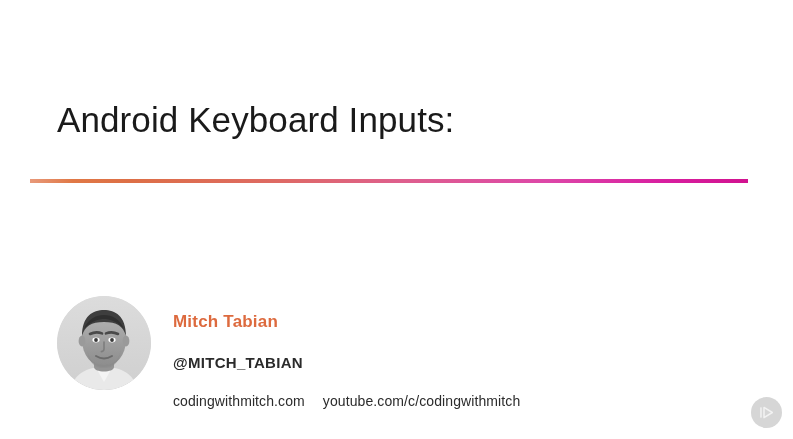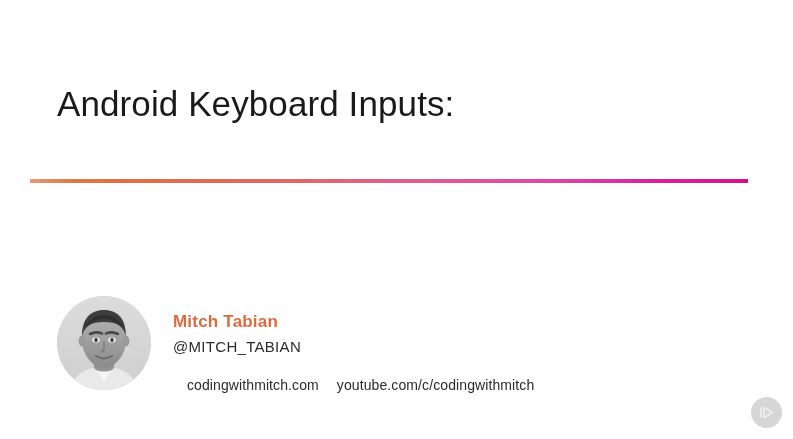--- a/index.html
+++ b/index.html
@@ -15,21 +15,21 @@
     width: 793px;
     height: 439px;
     background: #ffffff;
     overflow: hidden;
   }
 
   
   .title-block {
     position: absolute;
     left: 57px;
-    top: 80px;
+    top: 96px;
     width: 700px;
   }
   .title-line {
     font-size: 35px;
     font-weight: 300;
     line-height: 47px;
     color: #1a1a1a;
     letter-spacing: 0.1px;
     white-space: nowrap;
   }
@@ -80,34 +80,33 @@
   }
   .author-name {
     font-size: 17px;
     font-weight: bold;
     color: #dd6a3e;
     line-height: 24px;
     letter-spacing: 0.2px;
   }
   .author-handle {
     font-size: 15px;
-    font-weight: 400;
+    font-weight: 700;
     color: #2b2b2b;
     line-height: 22px;
     letter-spacing: 0.3px;
-    margin-top: 2px;
+    margin-top: 18px;
   }
   .author-links {
     margin-top: 19px;
     display: flex;
     align-items: baseline;
     font-size: 14px;
     color: #2b2b2b;
     letter-spacing: 0.1px;
-    margin-left: 14px;
   }
   .author-links .link-item + .link-item {
     margin-left: 18px;
   }
 
   
   .watermark {
     position: absolute;
     right: 11px;
     bottom: 11px;

